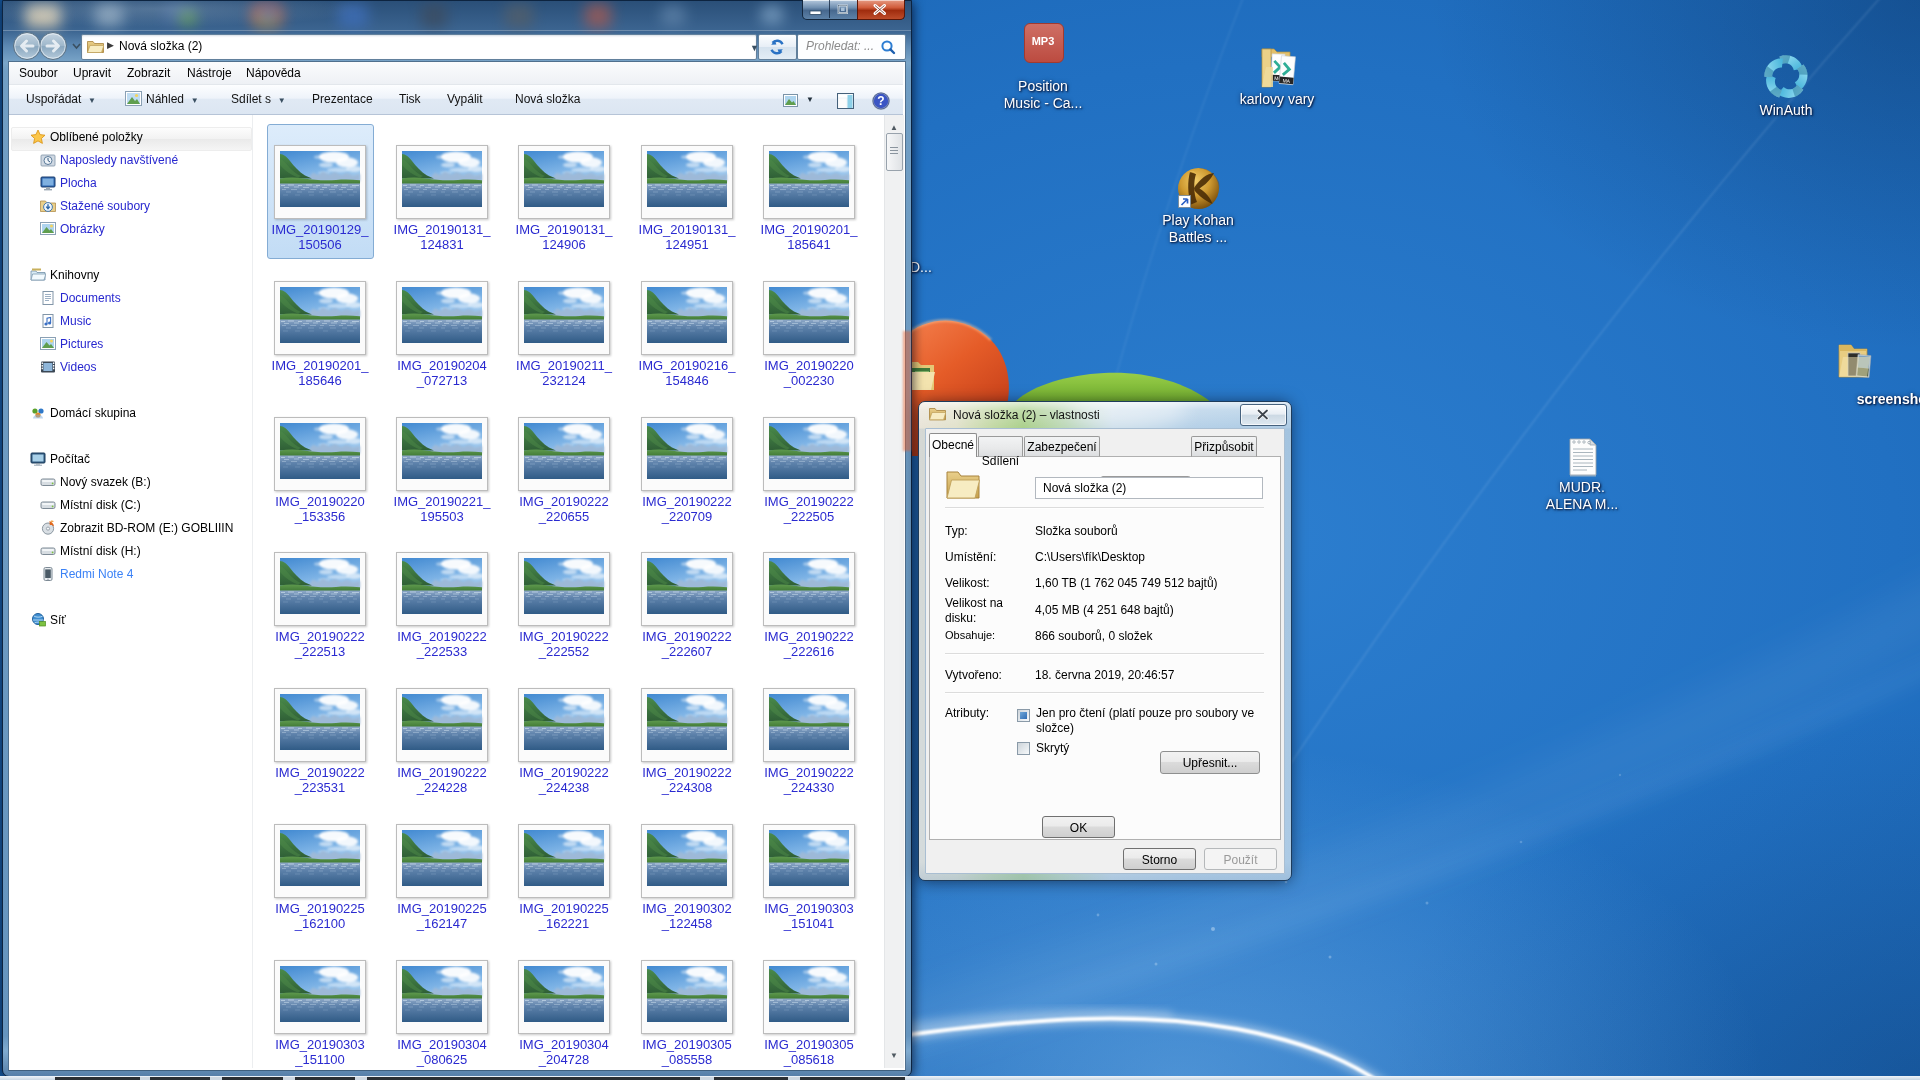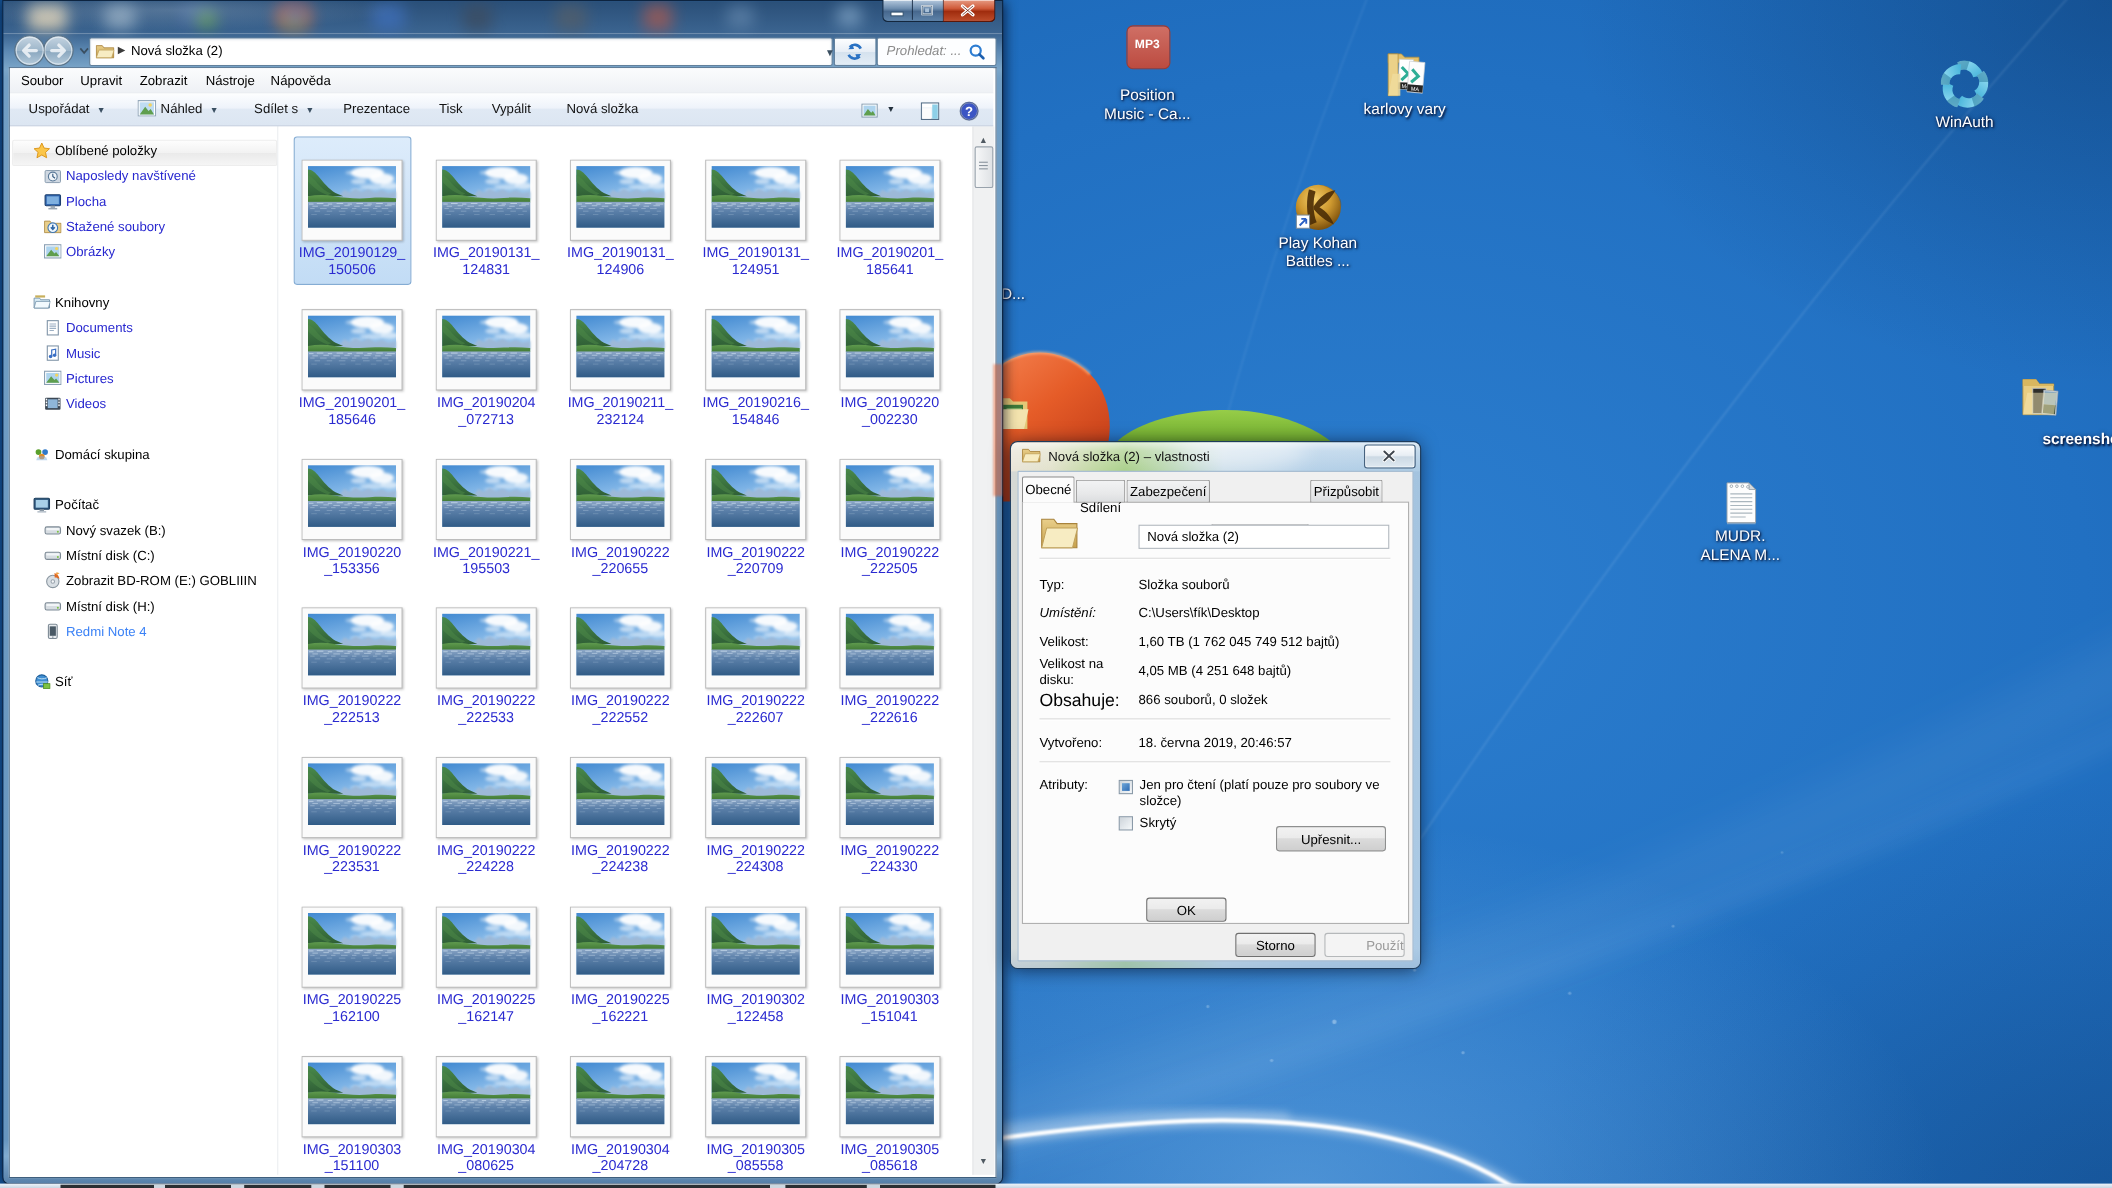--- a/index.html
+++ b/index.html
@@ -573,43 +573,43 @@
 <svg class="abs" style="left:946px;top:467px" width="34" height="34" viewBox="0 0 34 34">
   <path d="M1 5 L12 5 L15 9 L33 9 L33 31 L1 31 Z" fill="url(#fbk)" stroke="#a8833c" stroke-width="1"></path>
   <path d="M1 31 L5.5 13 L33.6 13 L29 31 Z" fill="#f7ecc2" stroke="#bfa05a" stroke-width="0.9"></path>
 </svg>
 <div class="abs" style="left:1035px;top:477px;width:228px;height:22px;background:#fff;border:1px solid #b2b8bf;box-sizing:border-box;">
   <div class="abs" style="left:7px;top:3px;font-size:12px;color:#000;">Nová složka (2)</div>
 </div>
 <div class="abs" style="left:945px;top:507px;width:319px;height:1px;background:#dcdcdc;box-shadow:0 1px 0 #ffffff;"></div>
 <div class="abs" style="left:945px;top:524px;font-size:12px;color:#000;">Typ:</div>
 <div class="abs" style="left:1035px;top:524px;font-size:12px;color:#000;">Složka souborů</div>
-<div class="abs" style="left:945px;top:550px;font-size:12px;color:#000;font-style:italic;">Umístění:</div>
+<div class="abs" style="left:945px;top:550px;font-size:12px;color:#000;">Umístění:</div>
 <div class="abs" style="left:1035px;top:550px;font-size:12px;color:#000;">C:\Users\fík\Desktop</div>
 <div class="abs" style="left:945px;top:576px;font-size:12px;color:#000;">Velikost:</div>
 <div class="abs" style="left:1035px;top:576px;font-size:12px;color:#000;">1,60 TB (1 762 045 749 512 bajtů)</div>
 <div class="abs" style="left:945px;top:596px;width:86px;font-size:12px;line-height:15px;color:#000;">Velikost na disku:</div>
 <div class="abs" style="left:1035px;top:603px;font-size:12px;color:#000;">4,05 MB (4 251 648 bajtů)</div>
-<div class="abs" style="left:945px;top:629px;font-size:16px;color:#000;">Obsahuje:</div>
+<div class="abs" style="left:945px;top:629px;font-size:11px;color:#000;">Obsahuje:</div>
 <div class="abs" style="left:1035px;top:629px;font-size:12px;color:#000;">866 souborů, 0 složek</div>
 <div class="abs" style="left:945px;top:653px;width:319px;height:1px;background:#dcdcdc;box-shadow:0 1px 0 #ffffff;"></div>
 <div class="abs" style="left:945px;top:668px;font-size:12px;color:#000;">Vytvořeno:</div>
 <div class="abs" style="left:1035px;top:668px;font-size:12px;color:#000;">18. června 2019, 20:46:57</div>
 <div class="abs" style="left:945px;top:692px;width:319px;height:1px;background:#dcdcdc;box-shadow:0 1px 0 #ffffff;"></div>
 <div class="abs" style="left:945px;top:706px;font-size:12px;color:#000;">Atributy:</div>
 <div class="abs" style="left:1017px;top:709px;width:13px;height:13px;background:linear-gradient(135deg,#cdd4da,#f6f9fb);border:1px solid #8a9aa8;box-sizing:border-box;">
   <div class="abs" style="left:2px;top:2px;width:7px;height:7px;background:linear-gradient(135deg,#6ea6d8,#2f6cb4);"></div>
 </div>
 <div class="abs" style="left:1036px;top:706px;width:250px;font-size:12px;line-height:15px;color:#000;">Jen pro čtení (platí pouze pro soubory ve složce)</div>
 <div class="abs" style="left:1017px;top:742px;width:13px;height:13px;background:linear-gradient(135deg,#cdd4da,#f6f9fb);border:1px solid #8a9aa8;box-sizing:border-box;"></div>
 <div class="abs" style="left:1036px;top:741px;font-size:12px;color:#000;">Skrytý</div>
 <div class="abs" style="left:1160px;top:751px;width:100px;height:23px;background:linear-gradient(180deg,#f2f2f2,#ebebeb 45%,#dbdbdb 50%,#cfcfcf);border:1px solid #8e8f8f;border-radius:3px;text-align:center;font-size:12px;color:#000;padding-top:4px;box-sizing:border-box;">Upřesnit...</div>
 <div class="abs" style="left:1042px;top:816px;width:73px;height:22px;background:linear-gradient(180deg,#f2f2f2,#ebebeb 45%,#dbdbdb 50%,#cfcfcf);border:1px solid #707070;border-radius:3px;text-align:center;font-size:12px;color:#000;padding-top:4px;box-sizing:border-box;">OK</div>
 <div class="abs" style="left:1123px;top:848px;width:73px;height:22px;background:linear-gradient(180deg,#f2f2f2,#ebebeb 45%,#dbdbdb 50%,#cfcfcf);border:1px solid #707070;border-radius:3px;text-align:center;font-size:12px;color:#000;padding-top:4px;box-sizing:border-box;">Storno</div>
-<div class="abs" style="left:1204px;top:848px;width:73px;height:22px;background:#f4f4f4;border:1px solid #b5b8ba;border-radius:3px;text-align:right;font-size:12px;color:#9a9a9a;padding-top:4px;box-sizing:border-box;">Použít</div>
+<div class="abs" style="left:1204px;top:848px;width:73px;height:22px;background:#f4f4f4;border:1px solid #b5b8ba;border-radius:3px;text-align:center;font-size:12px;color:#9a9a9a;padding-top:4px;box-sizing:border-box;">Použít</div>
 
 <div class="abs" style="left:1024px;top:23px;width:38px;height:38px;background:linear-gradient(180deg,#cf6f65,#bc4b40);border-radius:6px;border:1px solid #a03a30;">
   <div class="abs" style="left:0;top:11px;width:36px;text-align:center;font-size:11px;font-weight:bold;color:#fff;">MP3</div>
 </div>
 <div class="lbl" style="left:983px;top:78px;width:120px;line-height:16.5px;">Position<br>Music - Ca...</div>
 
 <svg class="abs" style="left:1259px;top:47px" width="38" height="44" viewBox="0 0 38 44">
   <path d="M3 2 L15 2 L18 5 L31 5 L31 10 L3 10 Z" fill="#e3c06a" stroke="#b08f42" stroke-width="0.7"></path>
   <path d="M3 2 L12 2 L12 40 L3 40 Z" fill="#ecd188" stroke="#b08f42" stroke-width="0.7"></path>
   <g transform="rotate(2 18 24)">

